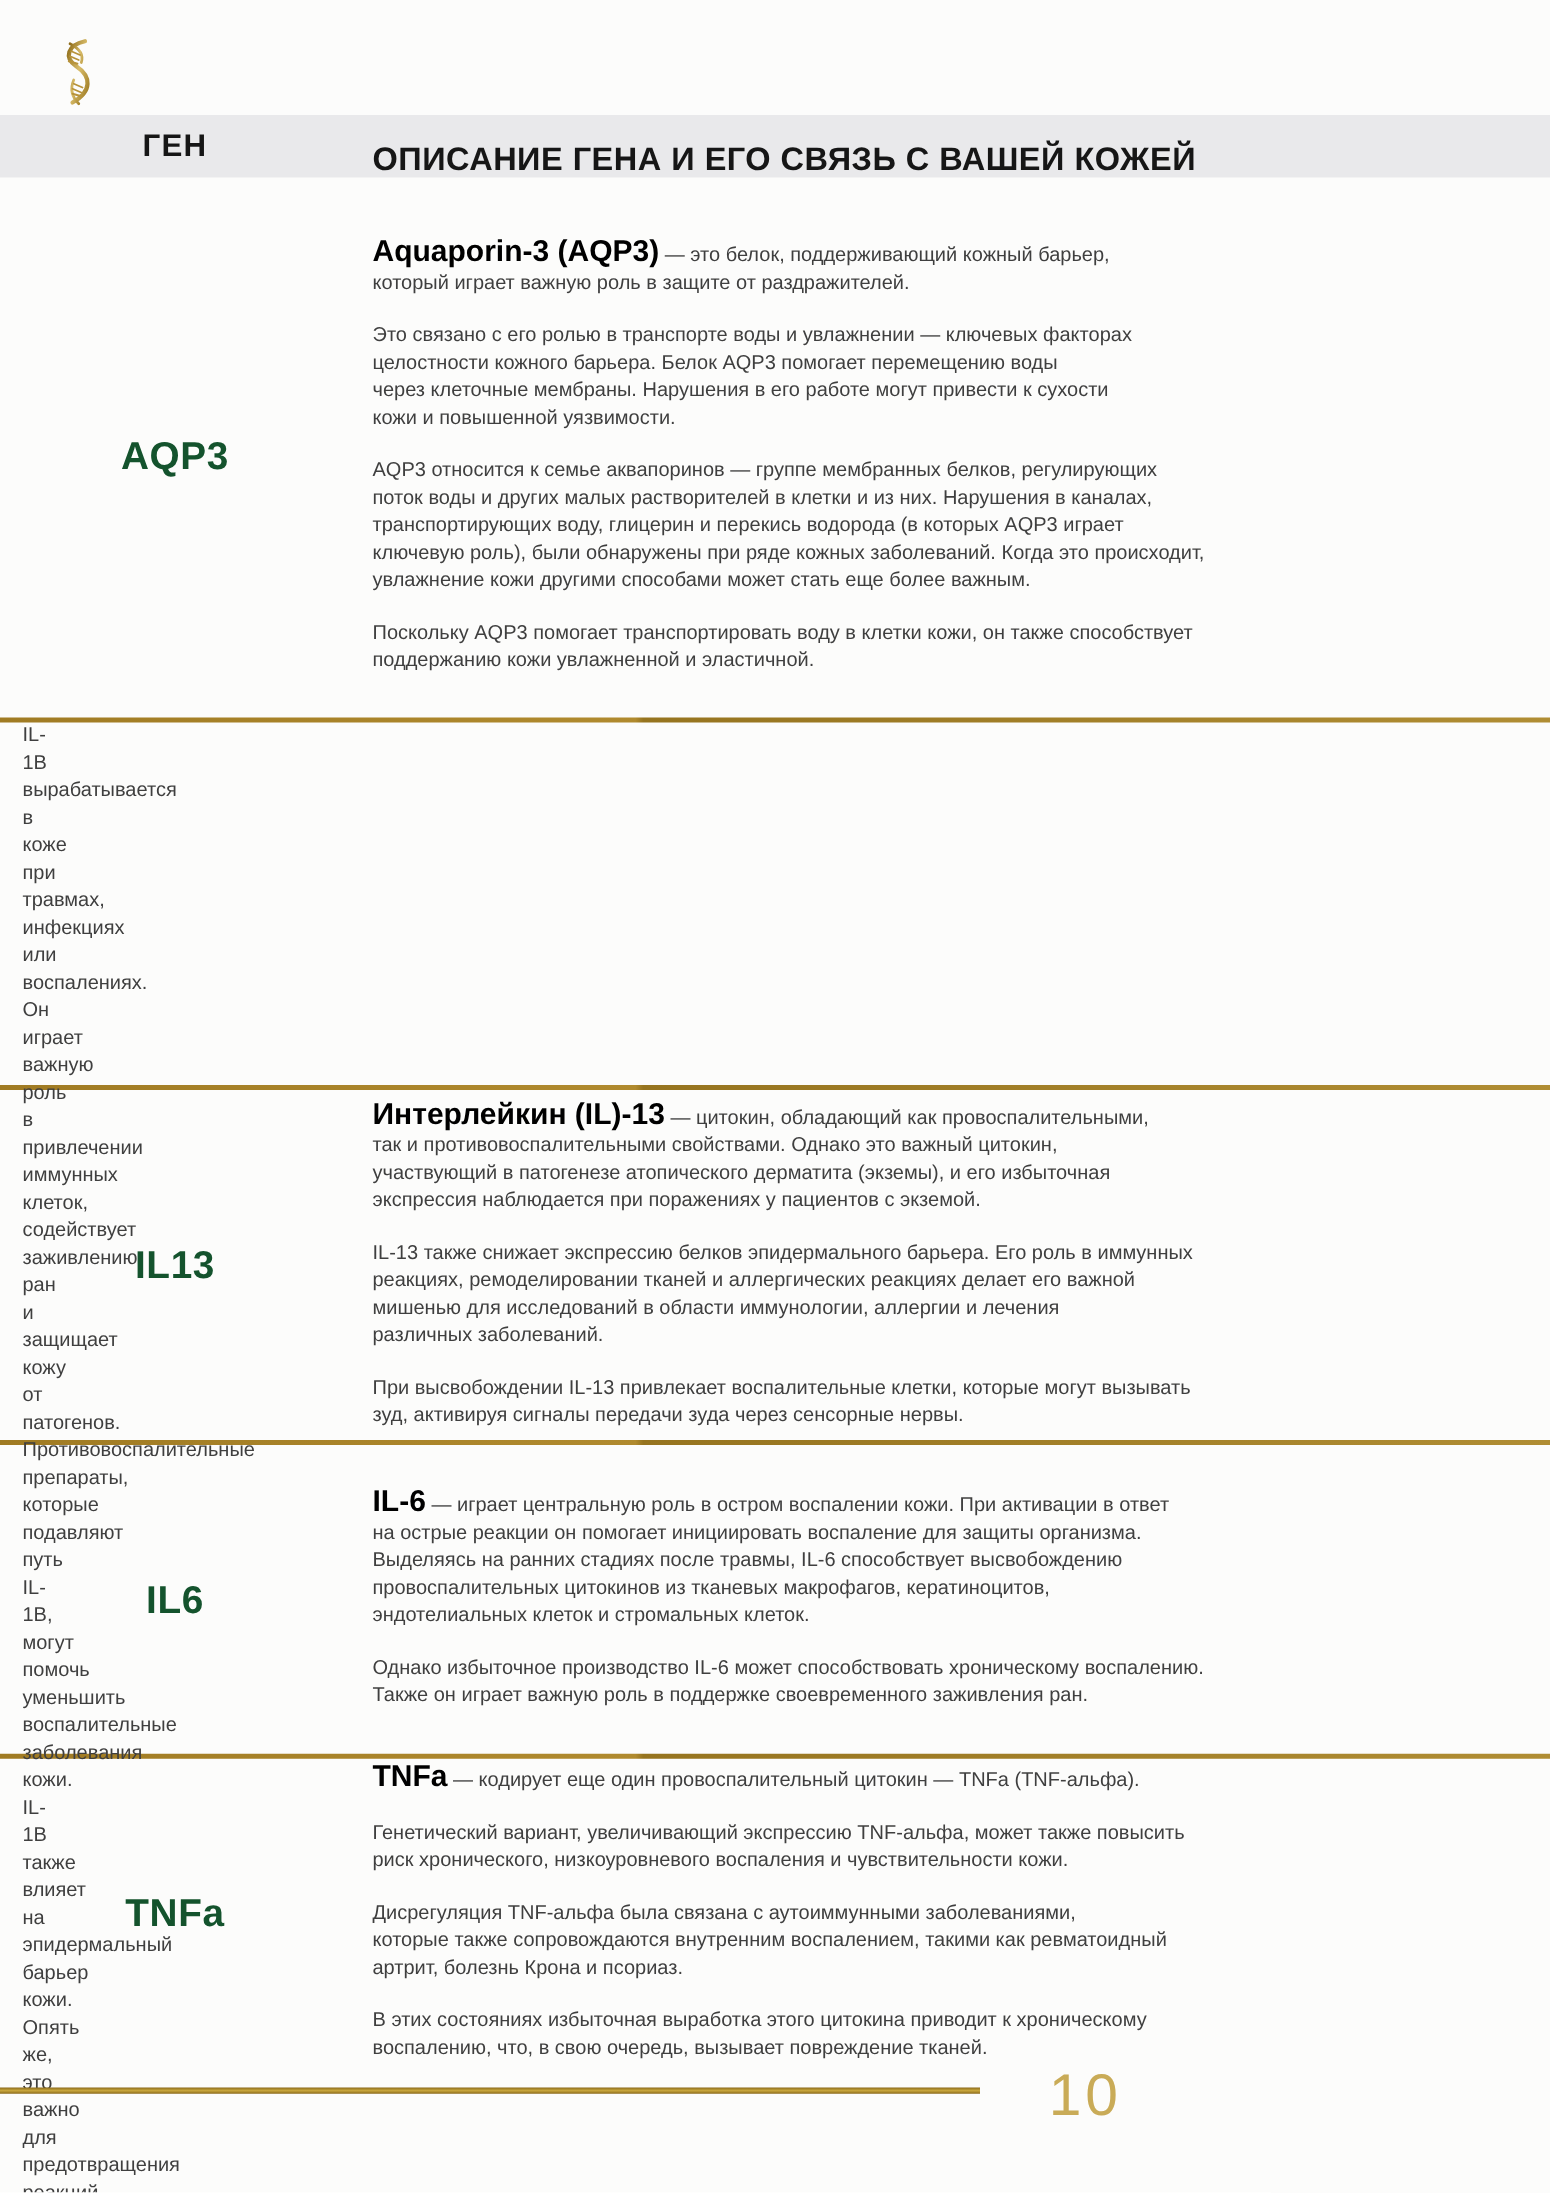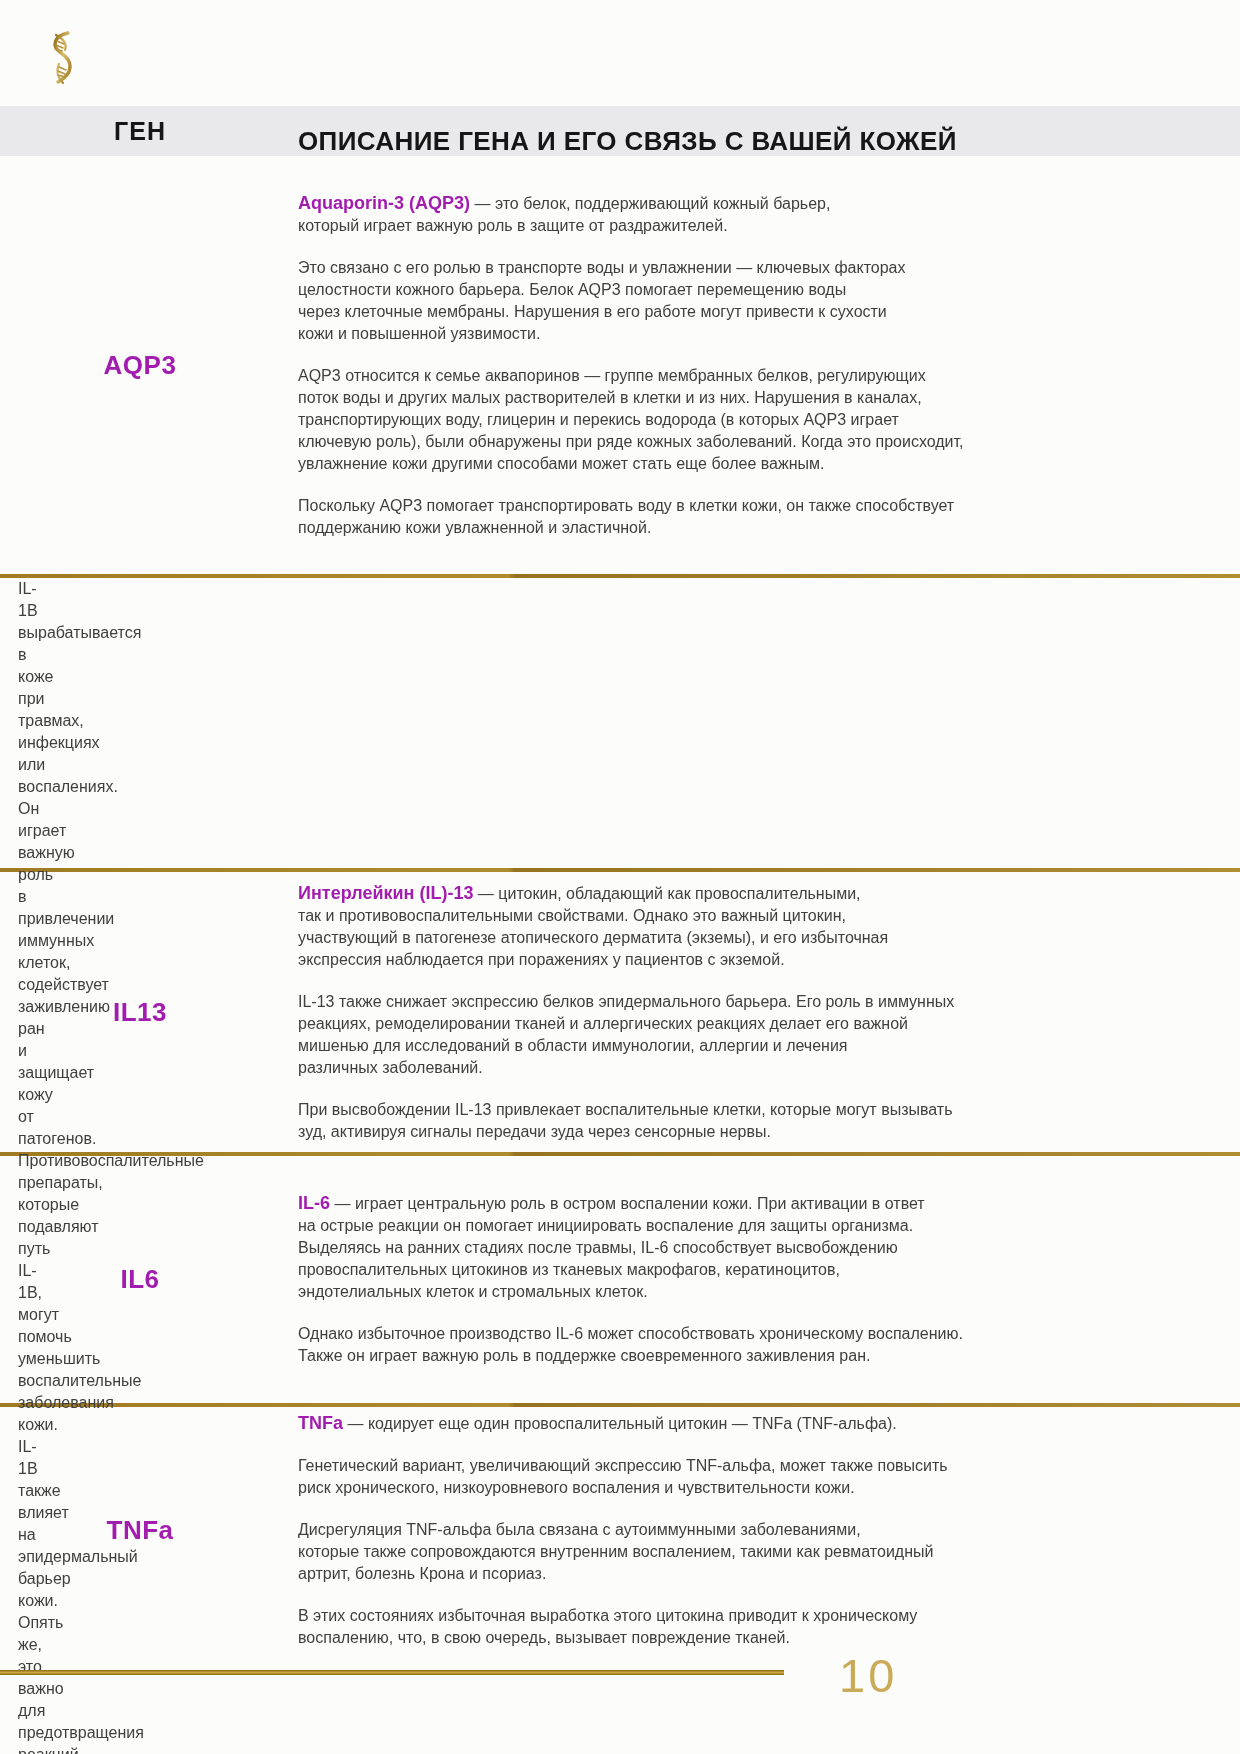--- a/index.html
+++ b/index.html
@@ -7,52 +7,52 @@
     position:relative;
     width:1240px;height:1754px;
     background:#fcfcfb;
     font-family:"Liberation Sans", sans-serif;
     overflow:hidden;
   }
   
   .logo{position:absolute;left:44px;top:30px;width:36px;height:56px;}
   
   .header-bar{
-    position:absolute;left:0;top:106px;width:1240px;height:50px;
+    position:absolute;left:0;top:92px;width:1240px;height:50px;
     background:#e9e9eb;
     display:grid;grid-template-columns:280px 1fr;align-items:center;
   }
   .header-gene{
     text-align:center;font-weight:bold;font-size:25px;color:#161616;letter-spacing:1px;
   }
   .header-desc{
     padding-left:18px;font-weight:bold;font-size:26px;color:#161616;letter-spacing:.4px;margin-top:20px;
   }
   
   .tbody{position:absolute;left:0;top:156px;width:1240px;}
   .trow{
     display:grid;grid-template-columns:280px 1fr;
   }
   .gene-cell{
     display:flex;align-items:center;justify-content:center;
-    font-weight:bold;font-size:26px;color:#a21caf;letter-spacing:.5px;
+    font-weight:bold;font-size:31px;color:#14532d;letter-spacing:.5px;
   }
   .desc-cell{
     padding-left:18px;padding-right:230px;
     display:flex;flex-direction:column;justify-content:center;
   }
   .para{
     margin:0 0 20px 0;
     font-size:16px;line-height:22px;color:#3f3f3f;
     white-space:pre-line;
     max-width:710px;
   }
   .para:last-child{margin-bottom:0;}
   .lead{
-    font-weight:bold;font-size:18px;color:#a21caf;
+    font-weight:bold;font-size:24px;color:#000000;
   }
   .row-divider{
     height:4px;width:1240px;
     background:linear-gradient(90deg,#a07b23 0%,#b08a2e 41%,#96741f 41.5%,#b08d33 100%);
   }
   
   .footer-rule{
     position:absolute;left:0;top:1670px;width:784px;height:5px;
     background:linear-gradient(180deg,#8a691a 0%,#c9a73d 50%,#8a691a 100%);
   }

